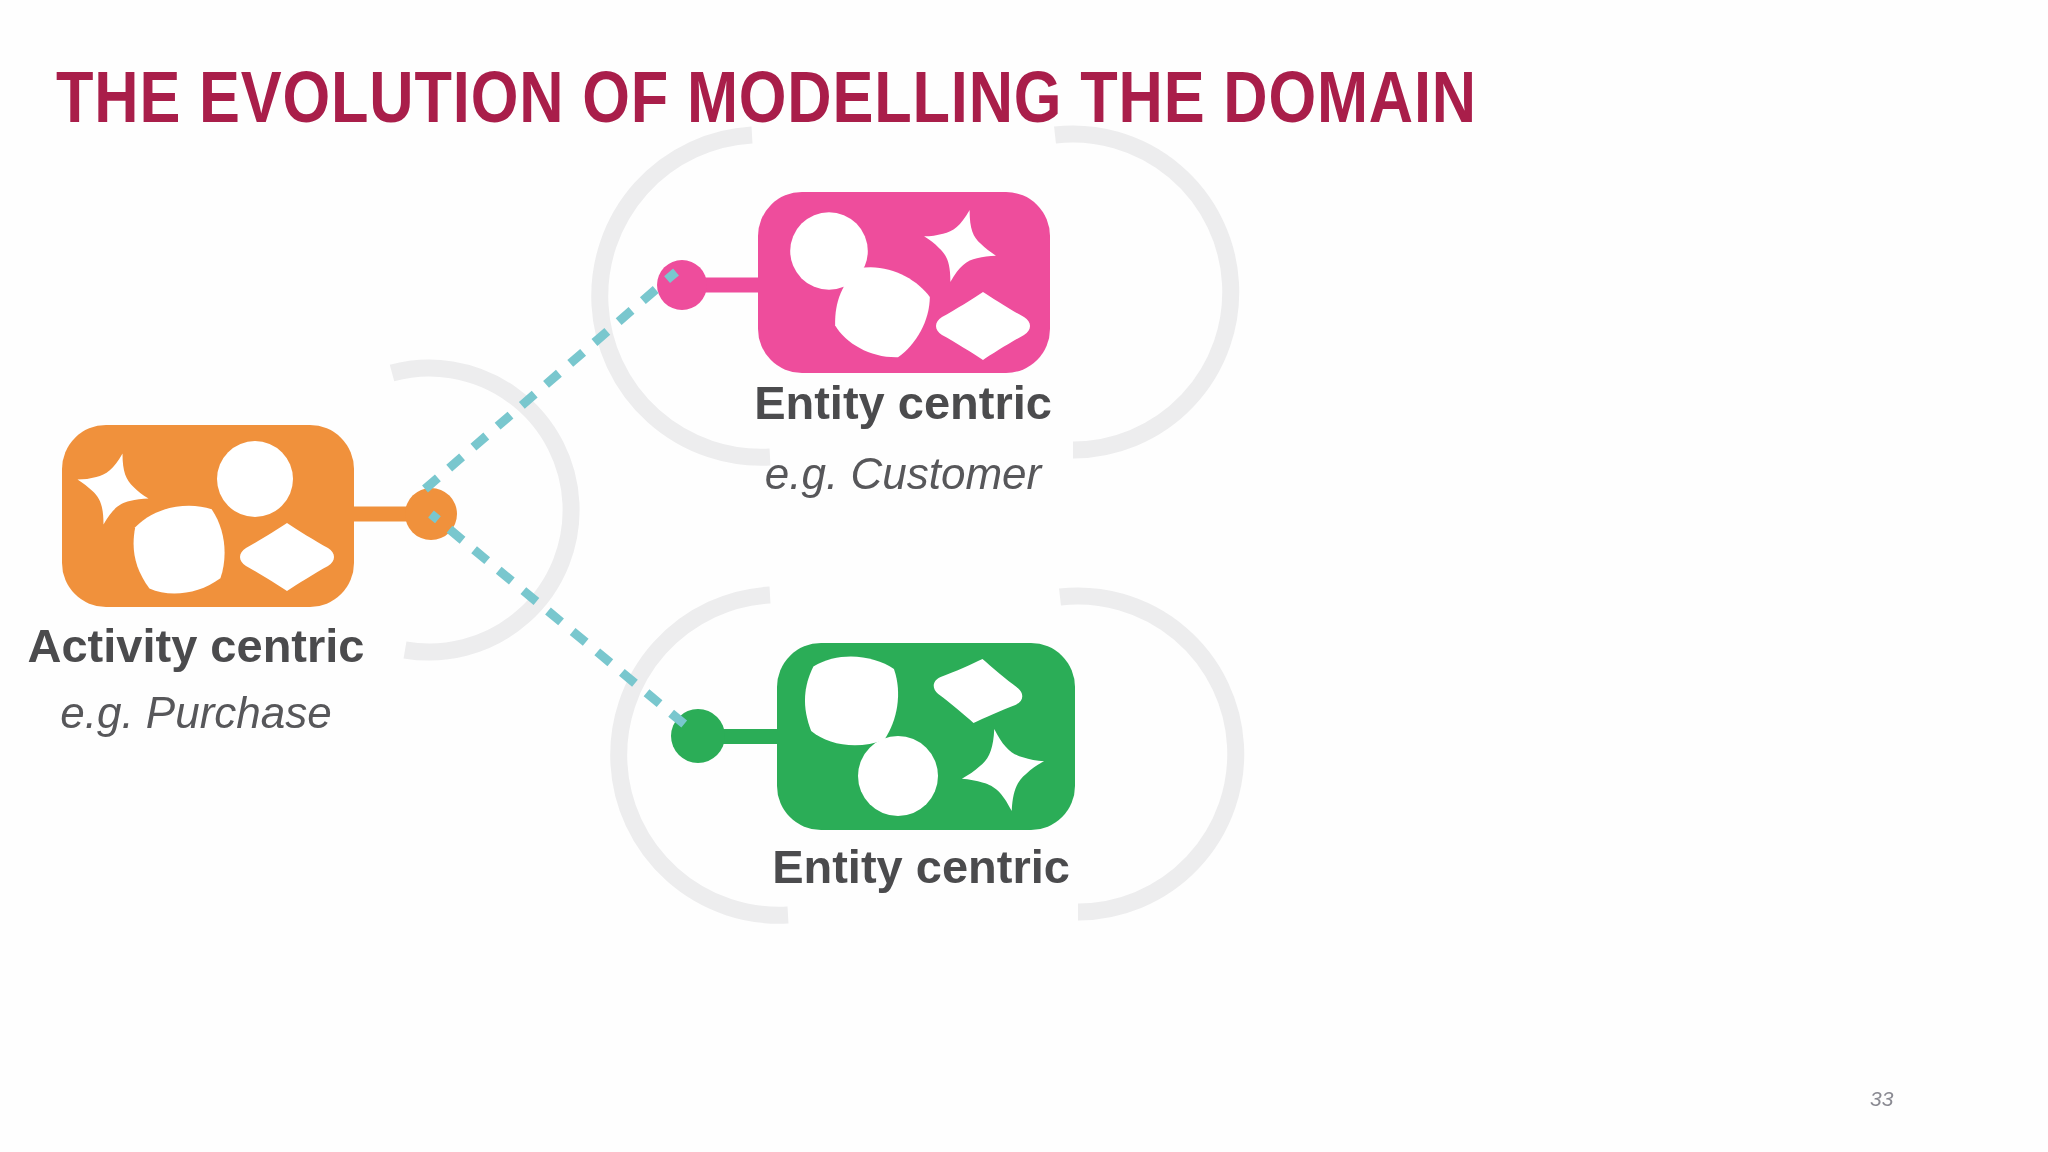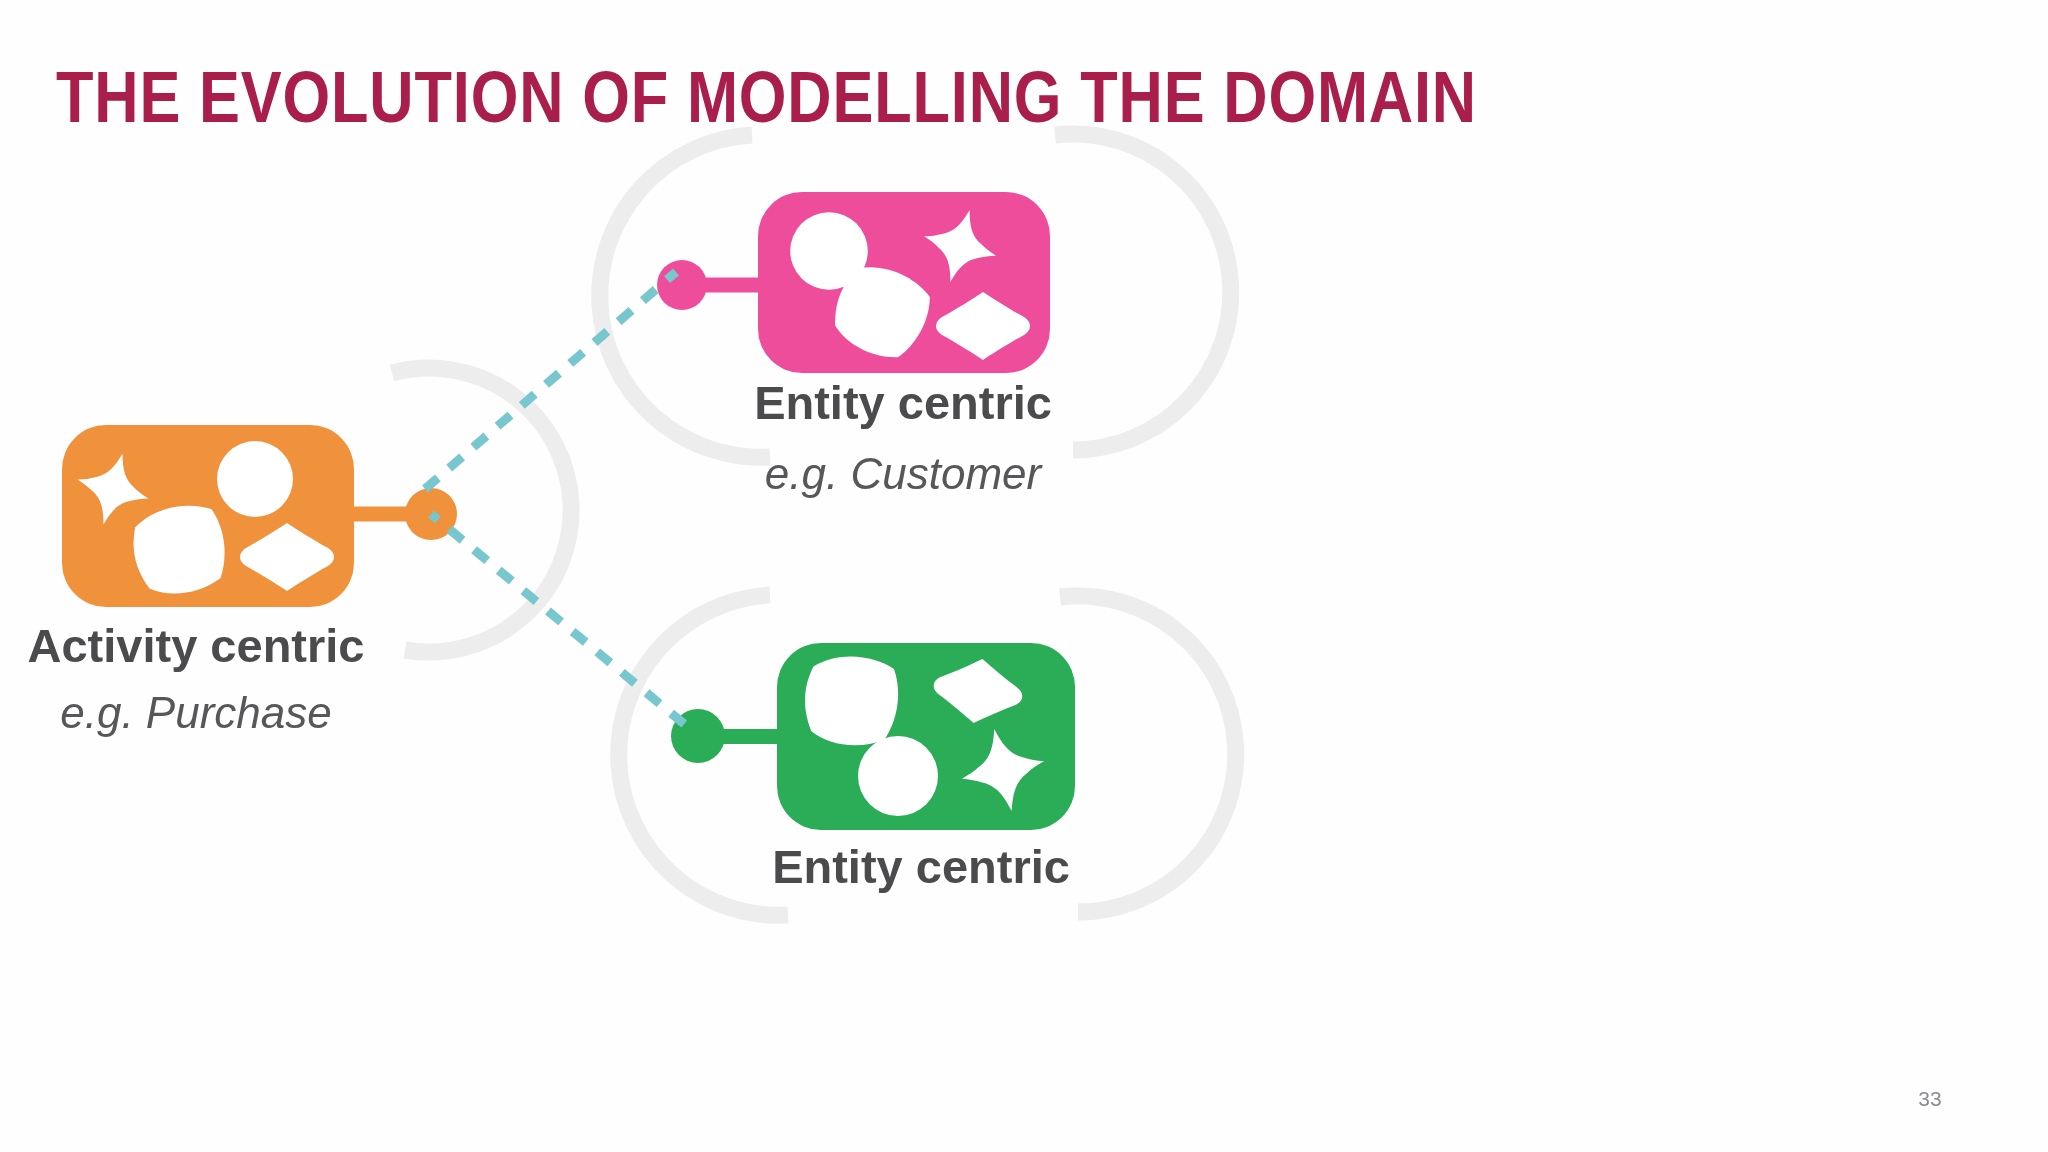--- a/index.html
+++ b/index.html
@@ -17,22 +17,22 @@
   }
   .node-label{
     position:absolute;width:400px;text-align:center;line-height:1.05;
     font-size:47px;font-weight:bold;white-space:nowrap;
   }
   .node-example{
     position:absolute;width:400px;text-align:center;line-height:1.05;
     font-size:44px;font-style:italic;white-space:nowrap;
   }
   .page-number{
-    position:absolute;right:58px;top:1088px;width:120px;text-align:center;
-    font-size:21px;line-height:1;
+    position:absolute;right:58px;top:1088px;width:120px;text-align:left;
+    font-size:21px;font-style:italic;line-height:1;
   }
 </style>
 </head>
 <body>
 
 <div class="slide">
 
   <svg class="canvas" viewBox="0 0 2048 1152" aria-hidden="true">
     <defs>
       <path id="shape-star" d="M0 -40 C5 -21 11 -13 21 -8 C27 -4.5 33 -2 40 0 C33 2 27 4.5 21 8 C11 13 5 21 0 40 C-5 21 -11 13 -21 8 C-27 4.5 -33 2 -40 0 C-33 -2 -27 -4.5 -21 -8 C-11 -13 -5 -21 0 -40 Z"></path>

